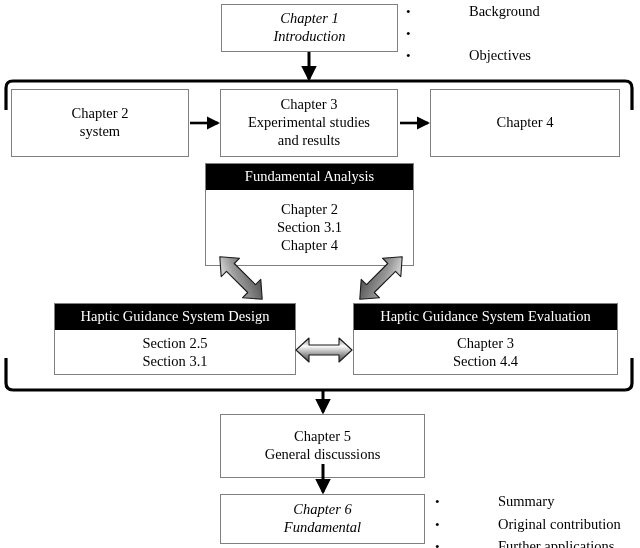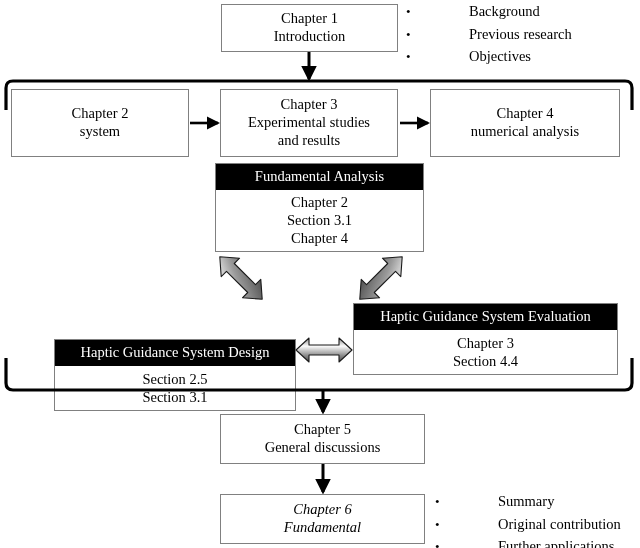--- a/index.html
+++ b/index.html
@@ -29,82 +29,80 @@
   .bullets .btxt{display:block;margin-left:39px;}
 
   svg.ov{position:absolute;left:0;top:0;width:640px;height:548px;
          pointer-events:none;overflow:visible;}
 </style>
 </head>
 <body>
 
 <div id="stage">
 
-  <div class="box" style="left:221px;top:4px;width:177px;height:48px;">
+  <div class="box" style="left:221px;top:4px;width:177px;height:48px;font-style:italic;">
     <span class="ln">Chapter 1</span>
     <span class="ln">Introduction</span>
   </div>
 
   <div class="bullets" style="left:406px;top:4px;">
     <div class="bi" style="margin-bottom:8px;">
       <span class="dot">•</span>
       <span class="btxt">Background</span>
     </div>
     <div class="bi" style="margin-bottom:8px;">
       <span class="dot">•</span>
-      <span class="btxt">Previous research</span>
     </div>
     <div class="bi">
       <span class="dot">•</span>
       <span class="btxt">Objectives</span>
     </div>
   </div>
 
   <div class="box" style="left:11px;top:89px;width:178px;height:68px;">
     <span class="ln">Chapter 2</span>
     <span class="ln">system</span>
   </div>
 
   <div class="box" style="left:220px;top:89px;width:178px;height:68px;">
     <span class="ln">Chapter 3</span>
     <span class="ln">Experimental studies</span>
     <span class="ln">and results</span>
   </div>
 
   <div class="box" style="left:430px;top:89px;width:190px;height:68px;">
     <span class="ln">Chapter 4</span>
-    <span class="ln">numerical analysis</span>
   </div>
 
-  <div class="hdrbox" style="left:215px;top:163px;width:209px;height:89px;">
+  <div class="hdrbox" style="left:205px;top:163px;width:209px;height:103px;">
     <div class="hdr">Fundamental Analysis</div>
     <div class="body">
       <span class="ln">Chapter 2</span>
       <span class="ln">Section 3.1</span>
       <span class="ln">Chapter 4</span>
     </div>
   </div>
 
-  <div class="hdrbox" style="left:54px;top:303px;width:242px;height:72px;margin-top:36px;">
+  <div class="hdrbox" style="left:54px;top:303px;width:242px;height:72px;">
     <div class="hdr">Haptic Guidance System Design</div>
     <div class="body">
       <span class="ln">Section 2.5</span>
       <span class="ln">Section 3.1</span>
     </div>
   </div>
 
   <div class="hdrbox" style="left:353px;top:303px;width:265px;height:72px;">
     <div class="hdr">Haptic Guidance System Evaluation</div>
     <div class="body">
       <span class="ln">Chapter 3</span>
       <span class="ln">Section 4.4</span>
     </div>
   </div>
 
-  <div class="box" style="left:220px;top:414px;width:205px;height:50px;">
+  <div class="box" style="left:220px;top:414px;width:205px;height:64px;">
     <span class="ln">Chapter 5</span>
     <span class="ln">General discussions</span>
   </div>
 
   <div class="box" style="left:220px;top:494px;width:205px;height:50px;font-style:italic;">
     <span class="ln">Chapter 6</span>
     <span class="ln">Fundamental</span>
   </div>
 
   <div class="bullets" style="left:435px;top:494px;">

